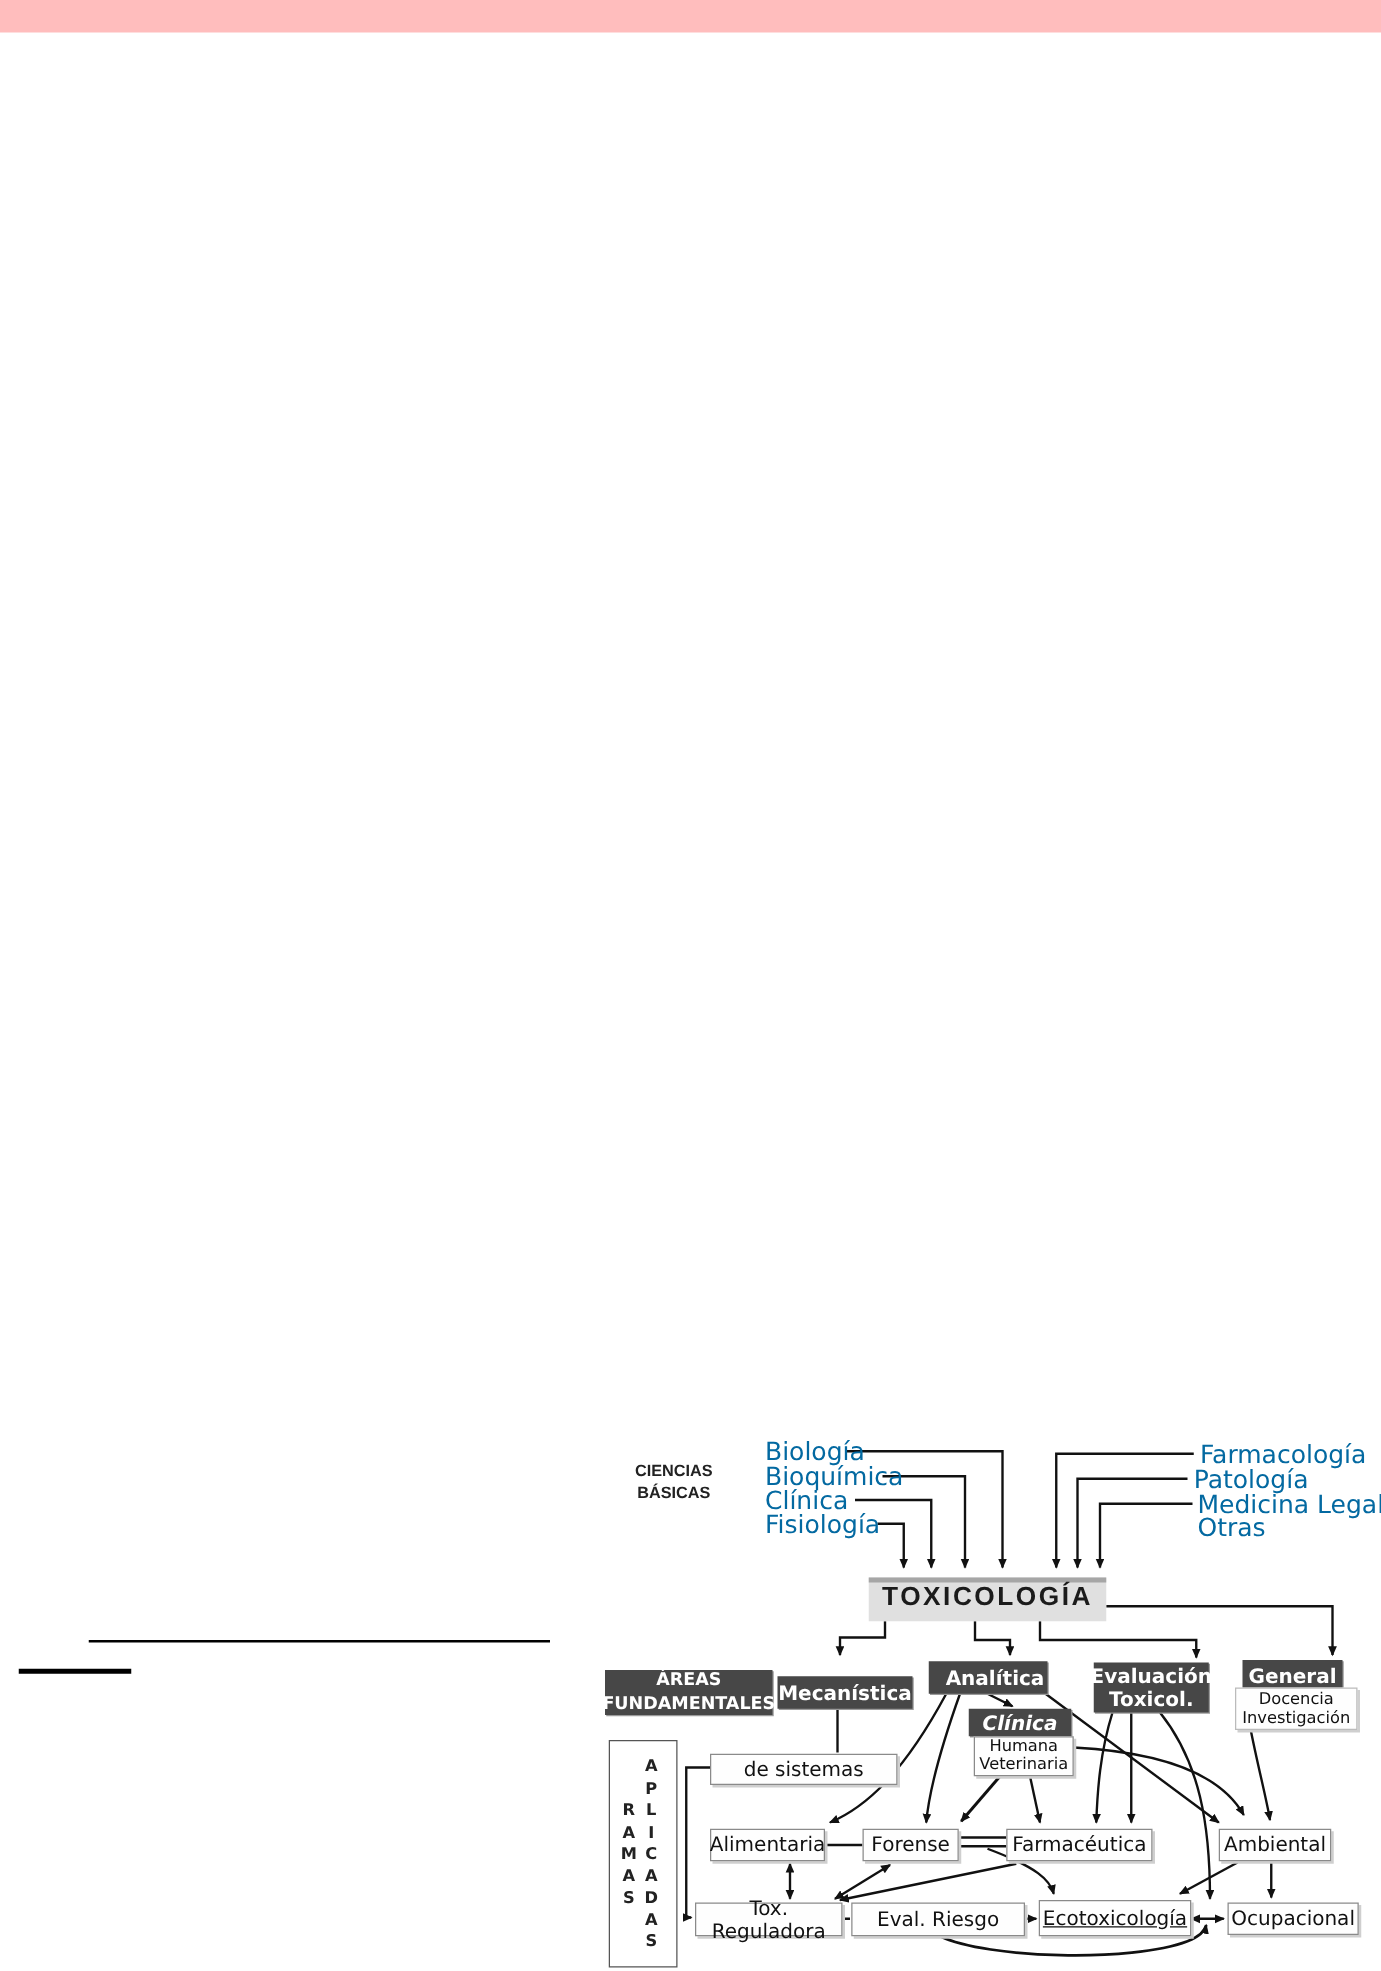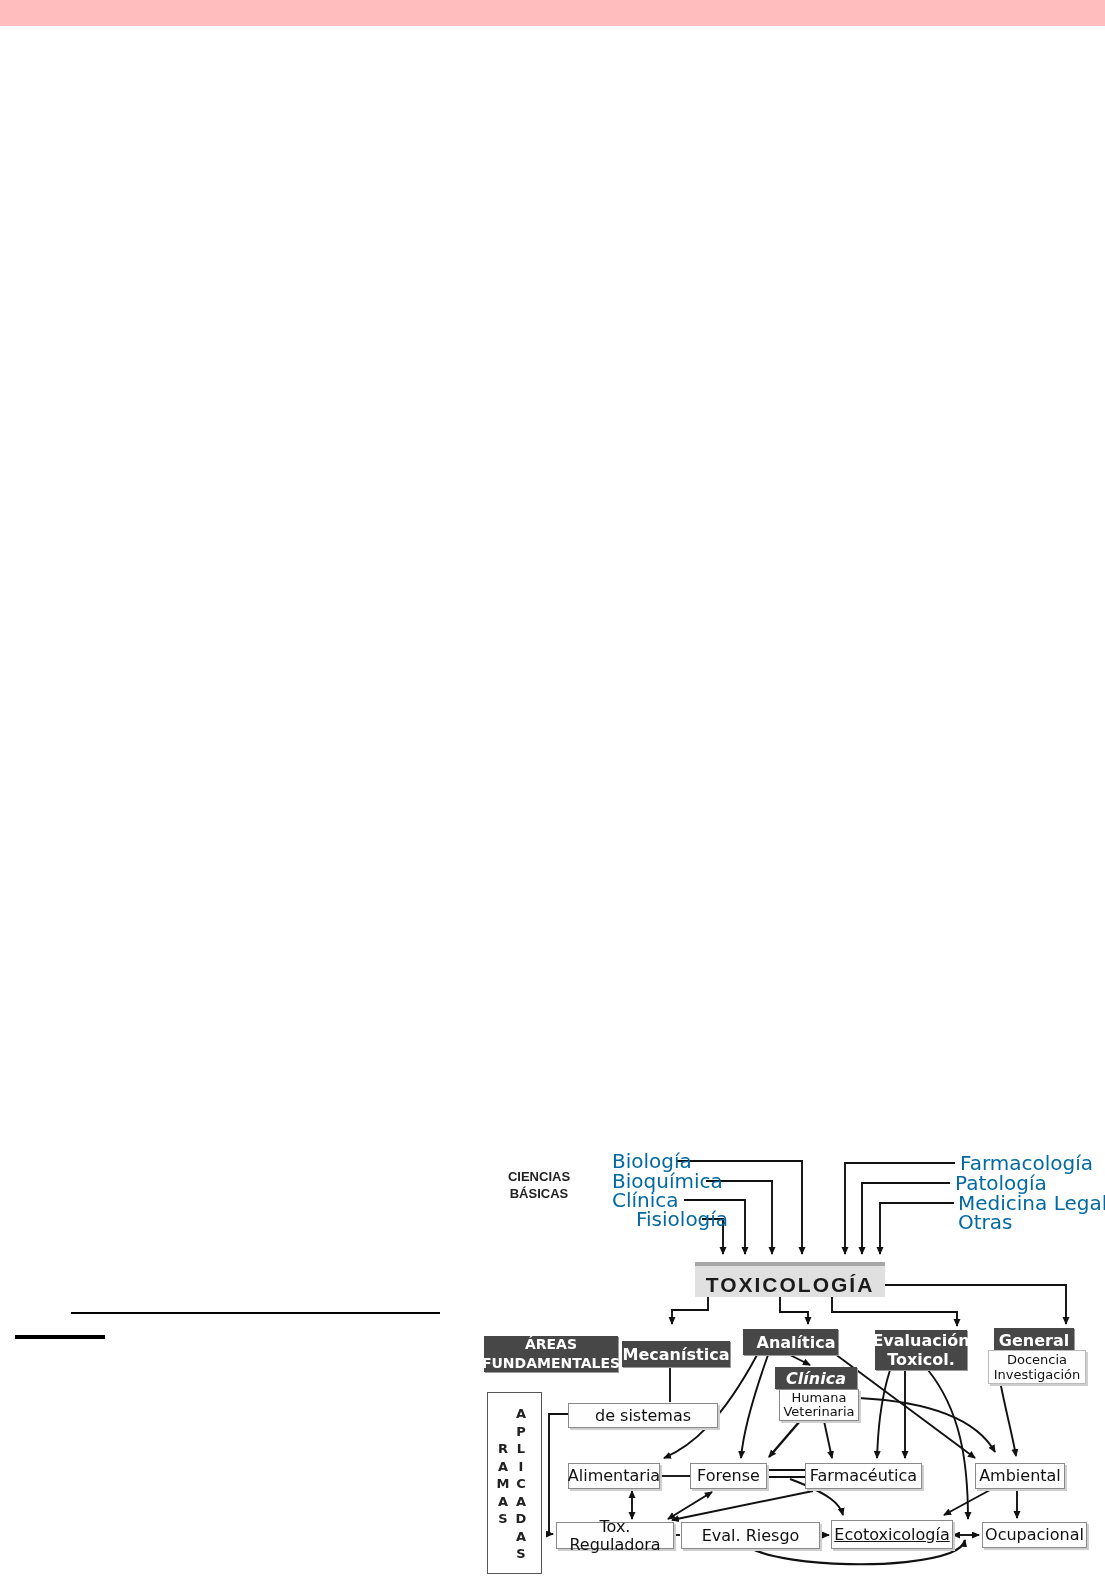--- a/index.html
+++ b/index.html
@@ -14,21 +14,21 @@
   .darkbox{position:absolute;background:#474747;color:#fff;font-weight:bold;
            display:flex;align-items:center;justify-content:center;text-align:center;
            font-size:16px;line-height:19px;white-space:pre-line;
            box-shadow:1px 1px 0 #9a9a9a;}
   .litebox{position:absolute;background:#fefefe;border:1px solid #8a8a8a;color:#111;
            display:flex;align-items:center;justify-content:center;text-align:center;
            font-size:16px;line-height:18px;white-space:pre-line;
            box-shadow:2px 2px 0 #cfcfcf;}
   #toxicologia-box{position:absolute;left:695px;top:1262px;width:190px;height:31px;
            background:#e0e0e0;border-top:4px solid #a6a6a6;
-           display:flex;align-items:flex-end;justify-content:center;
+           display:flex;align-items:flex-start;justify-content:center;
            font-family:"Liberation Sans",sans-serif;font-weight:bold;font-size:21px;
            letter-spacing:2px;color:#1b1b1b;}
   #ramas-box{position:absolute;left:487px;top:1392px;width:53px;height:180px;
            border:1px solid #555;background:#fff;}
   .vcol{position:absolute;font-weight:bold;font-size:13px;line-height:17.5px;
         white-space:pre-line;text-align:center;color:#222;}
   .clinica{font-style:italic;}
   .underlined{text-decoration:underline;}
 </style>
 </head>
@@ -100,21 +100,21 @@
       <path d="M752,1549 C790,1567 905,1570 950,1553 C960,1549 964,1545 965,1540" marker-end="url(#arr)" stroke-width="2.2"></path>
     </g>
   </svg>
 
   <div class="small-caps" style="position:absolute;left:496px;top:1168px;width:86px;">CIENCIAS
 BÁSICAS</div>
 
   <div class="lbl" style="left:612px;top:1151px;">Biología</div>
   <div class="lbl" style="left:612px;top:1171px;">Bioquímica</div>
   <div class="lbl" style="left:612px;top:1190px;">Clínica</div>
-  <div class="lbl" style="left:636px;top:1209px;">Fisiología</div>
+  <div class="lbl" style="left:612px;top:1209px;">Fisiología</div>
 
   <div class="lbl" style="left:960px;top:1153px;">Farmacología</div>
   <div class="lbl" style="left:955px;top:1173px;">Patología</div>
   <div class="lbl" style="left:958px;top:1193px;">Medicina Legal</div>
   <div class="lbl" style="left:958px;top:1212px;">Otras</div>
 
   <div id="toxicologia-box">
     <span>TOXICOLOGÍA</span>
   </div>
 

